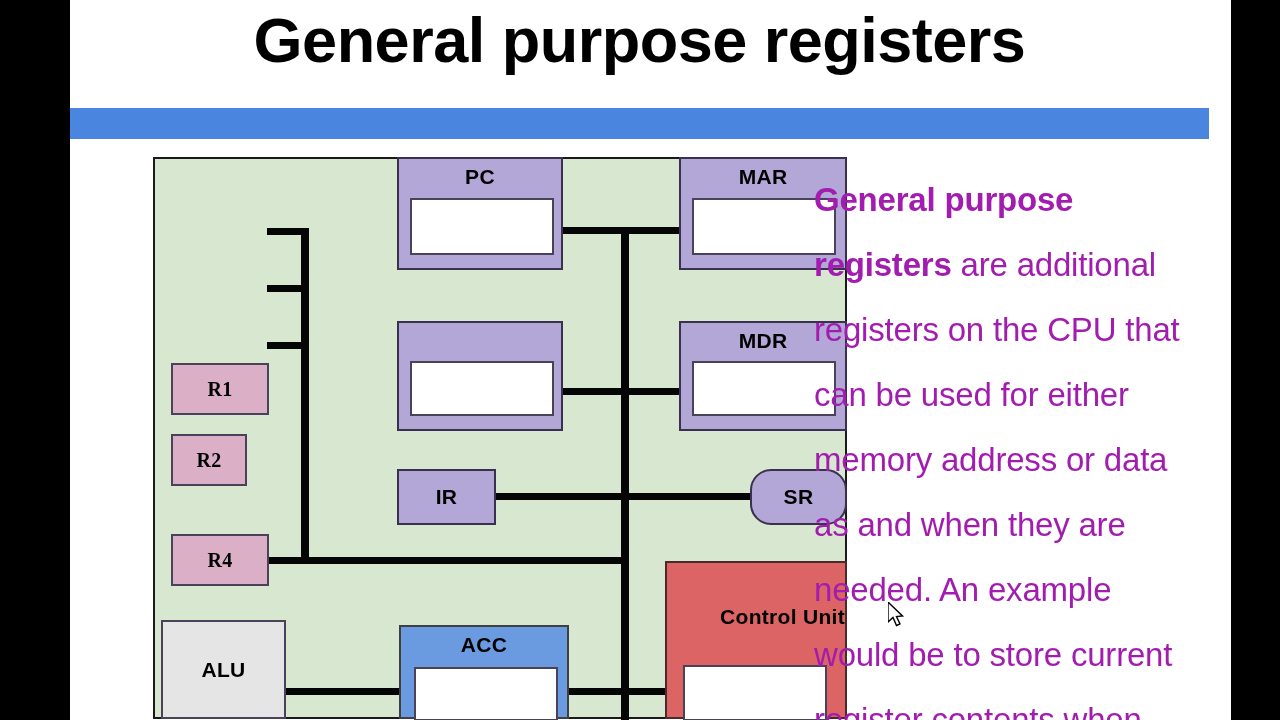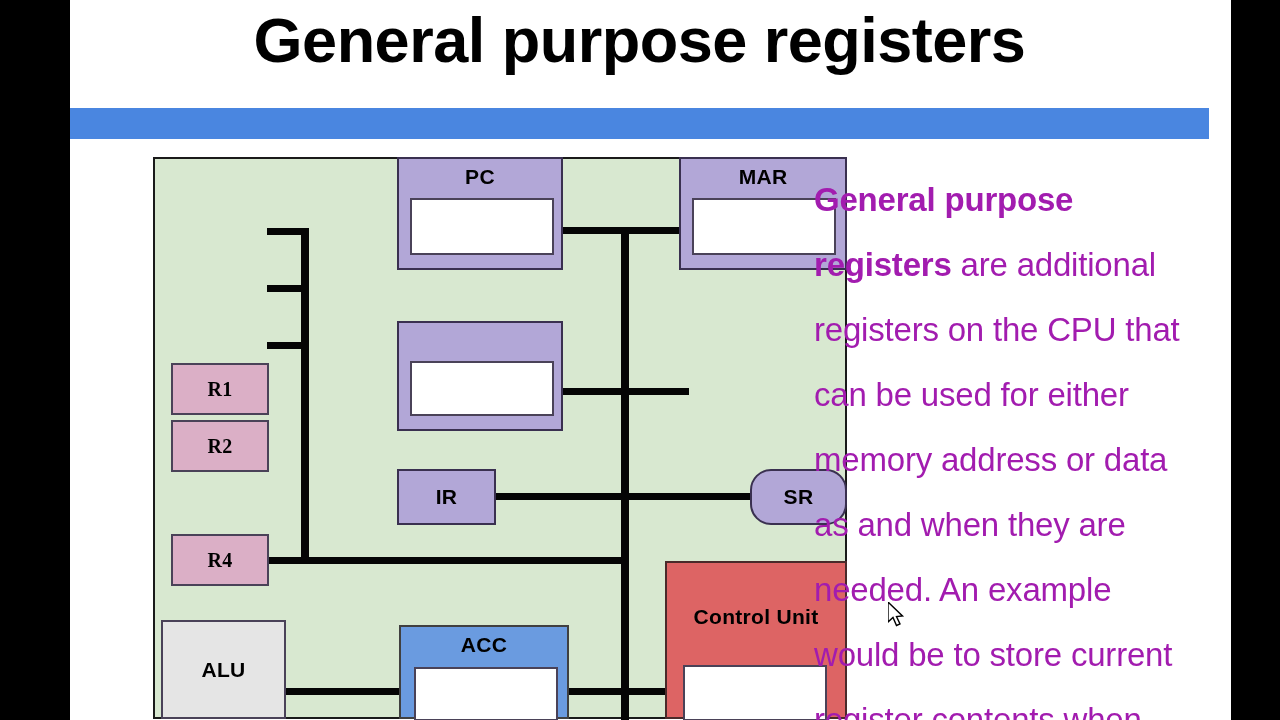--- a/index.html
+++ b/index.html
@@ -134,21 +134,21 @@
     transform: translateY(-50%);
   }
   .acc {
     background: #6a9be0;
     border: 2px solid #404040;
   }
   .cu {
     background: #dd6464;
     border: 2px solid #4a2a2a;
   }
-  .cu .node-label { font-size: 21px; }
+  .cu .node-label { font-size: 21px; text-align: right; }
   
   .wire {
     position: absolute;
     background: #050505;
   }
   
   .cursor {
     position: absolute;
     left: 888px; top: 602px;
     width: 20px; height: 28px;
@@ -194,33 +194,37 @@
 
       <div class="node" style="left:526px; top:0px; width:168px; height:113px;">
         <div class="node-label">MAR</div>
         <div class="node-slot" style="left:11px; top:39px; width:144px; height:57px;"></div>
       </div>
 
       <div class="node" style="left:244px; top:164px; width:166px; height:110px;">
         <div class="node-slot" style="left:11px; top:38px; width:144px; height:55px;"></div>
       </div>
 
+      <div class="node" style="left:526px; top:164px; width:168px; height:110px;">
+        <div class="node-label">MDR</div>
+        <div class="node-slot" style="left:11px; top:38px; width:144px; height:55px;"></div>
+      </div>
 
       <div class="node plain" style="left:244px; top:312px; width:99px; height:56px;">
         <div class="node-label">IR</div>
       </div>
 
       <div class="node plain" style="left:597px; top:312px; width:97px; height:56px;border-radius:21px;">
         <div class="node-label">SR</div>
       </div>
 
       <div class="node reg" style="left:18px; top:206px; width:98px; height:52px;">
         <div class="node-label">R1</div>
       </div>
-      <div class="node reg" style="left:18px; top:263px; width:98px; height:52px;">
+      <div class="node reg" style="left:18px; top:277px; width:76px; height:52px;">
         <div class="node-label">R2</div>
       </div>
       <div class="node reg" style="left:18px; top:377px; width:98px; height:52px;">
         <div class="node-label">R4</div>
       </div>
 
       <div class="node alu" style="left:8px; top:463px; width:125px; height:99px;">
         <div class="node-label">ALU</div>
       </div>
 

